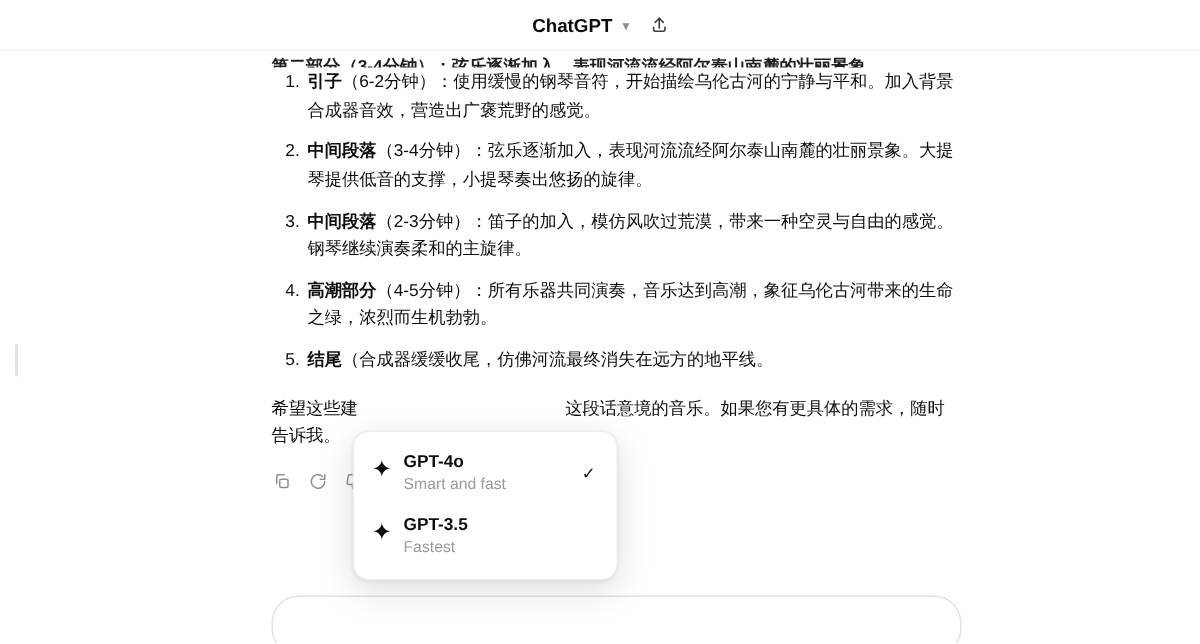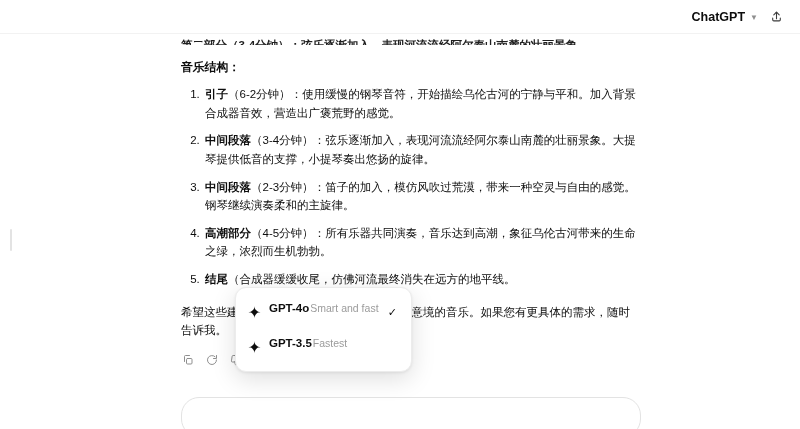--- a/index.html
+++ b/index.html
@@ -17,21 +17,21 @@
     background: #ffffff;
   }
   
   .topbar {
     position: absolute;
     top: 0; left: 0; right: 0;
     height: 34px;
     background: #ffffff;
     display: flex;
     align-items: center;
-    justify-content: flex-end;
+    justify-content: center;
     padding: 0 12px;
     border-bottom: 1px solid #f2f2f2;
     z-index: 5;
   }
   .brand {
     display: flex;
     align-items: center;
     gap: 5px;
     font-size: 12.5px;
     font-weight: 600;
@@ -181,21 +181,21 @@
   }
   .mi-icon {
     width: 13px;
     flex: 0 0 13px;
     color: #0d0d0d;
     display: flex;
     align-items: center;
     justify-content: center;
     padding-top: 1px;
   }
-  .mi-text { display: flex; gap: 1px; }
+  .mi-text { display: flex; flex-direction: column; gap: 1px; }
   .mi-title {
     font-size: 11.5px;
     font-weight: 600;
     color: #0d0d0d;
     line-height: 1.2;
   }
   .mi-sub {
     font-size: 10.5px;
     color: #9b9b9b;
     line-height: 1.2;
@@ -232,21 +232,20 @@
   <div class="left-rail">
     <div class="rail-handle"></div>
   </div>
 
   <div class="conversation">
     <div class="msg">
 
       <div class="clipped-line">第二部分（3-4分钟）：弦乐逐渐加入，表现河流流经阿尔泰山南麓的壮丽景象</div>
 
 
-      <h4 class="section-head">音乐结构：</h4>
 
       <ol class="struct-list">
         <li>
           <span class="b">引子</span><span>（6-2分钟）</span><span>：使用缓慢的钢琴音符，开始描绘乌伦古河的宁静与平和。加入背景合成器音效，营造出广褒荒野的感觉。</span>
         </li>
         <li>
           <span class="b">中间段落</span><span>（3-4分钟）</span><span>：弦乐逐渐加入，表现河流流经阿尔泰山南麓的壮丽景象。大提琴提供低音的支撑，小提琴奏出悠扬的旋律。</span>
         </li>
         <li>
           <span class="b">中间段落</span><span>（2-3分钟）</span><span>：笛子的加入，模仿风吹过荒漠，带来一种空灵与自由的感觉。钢琴继续演奏柔和的主旋律。</span>

